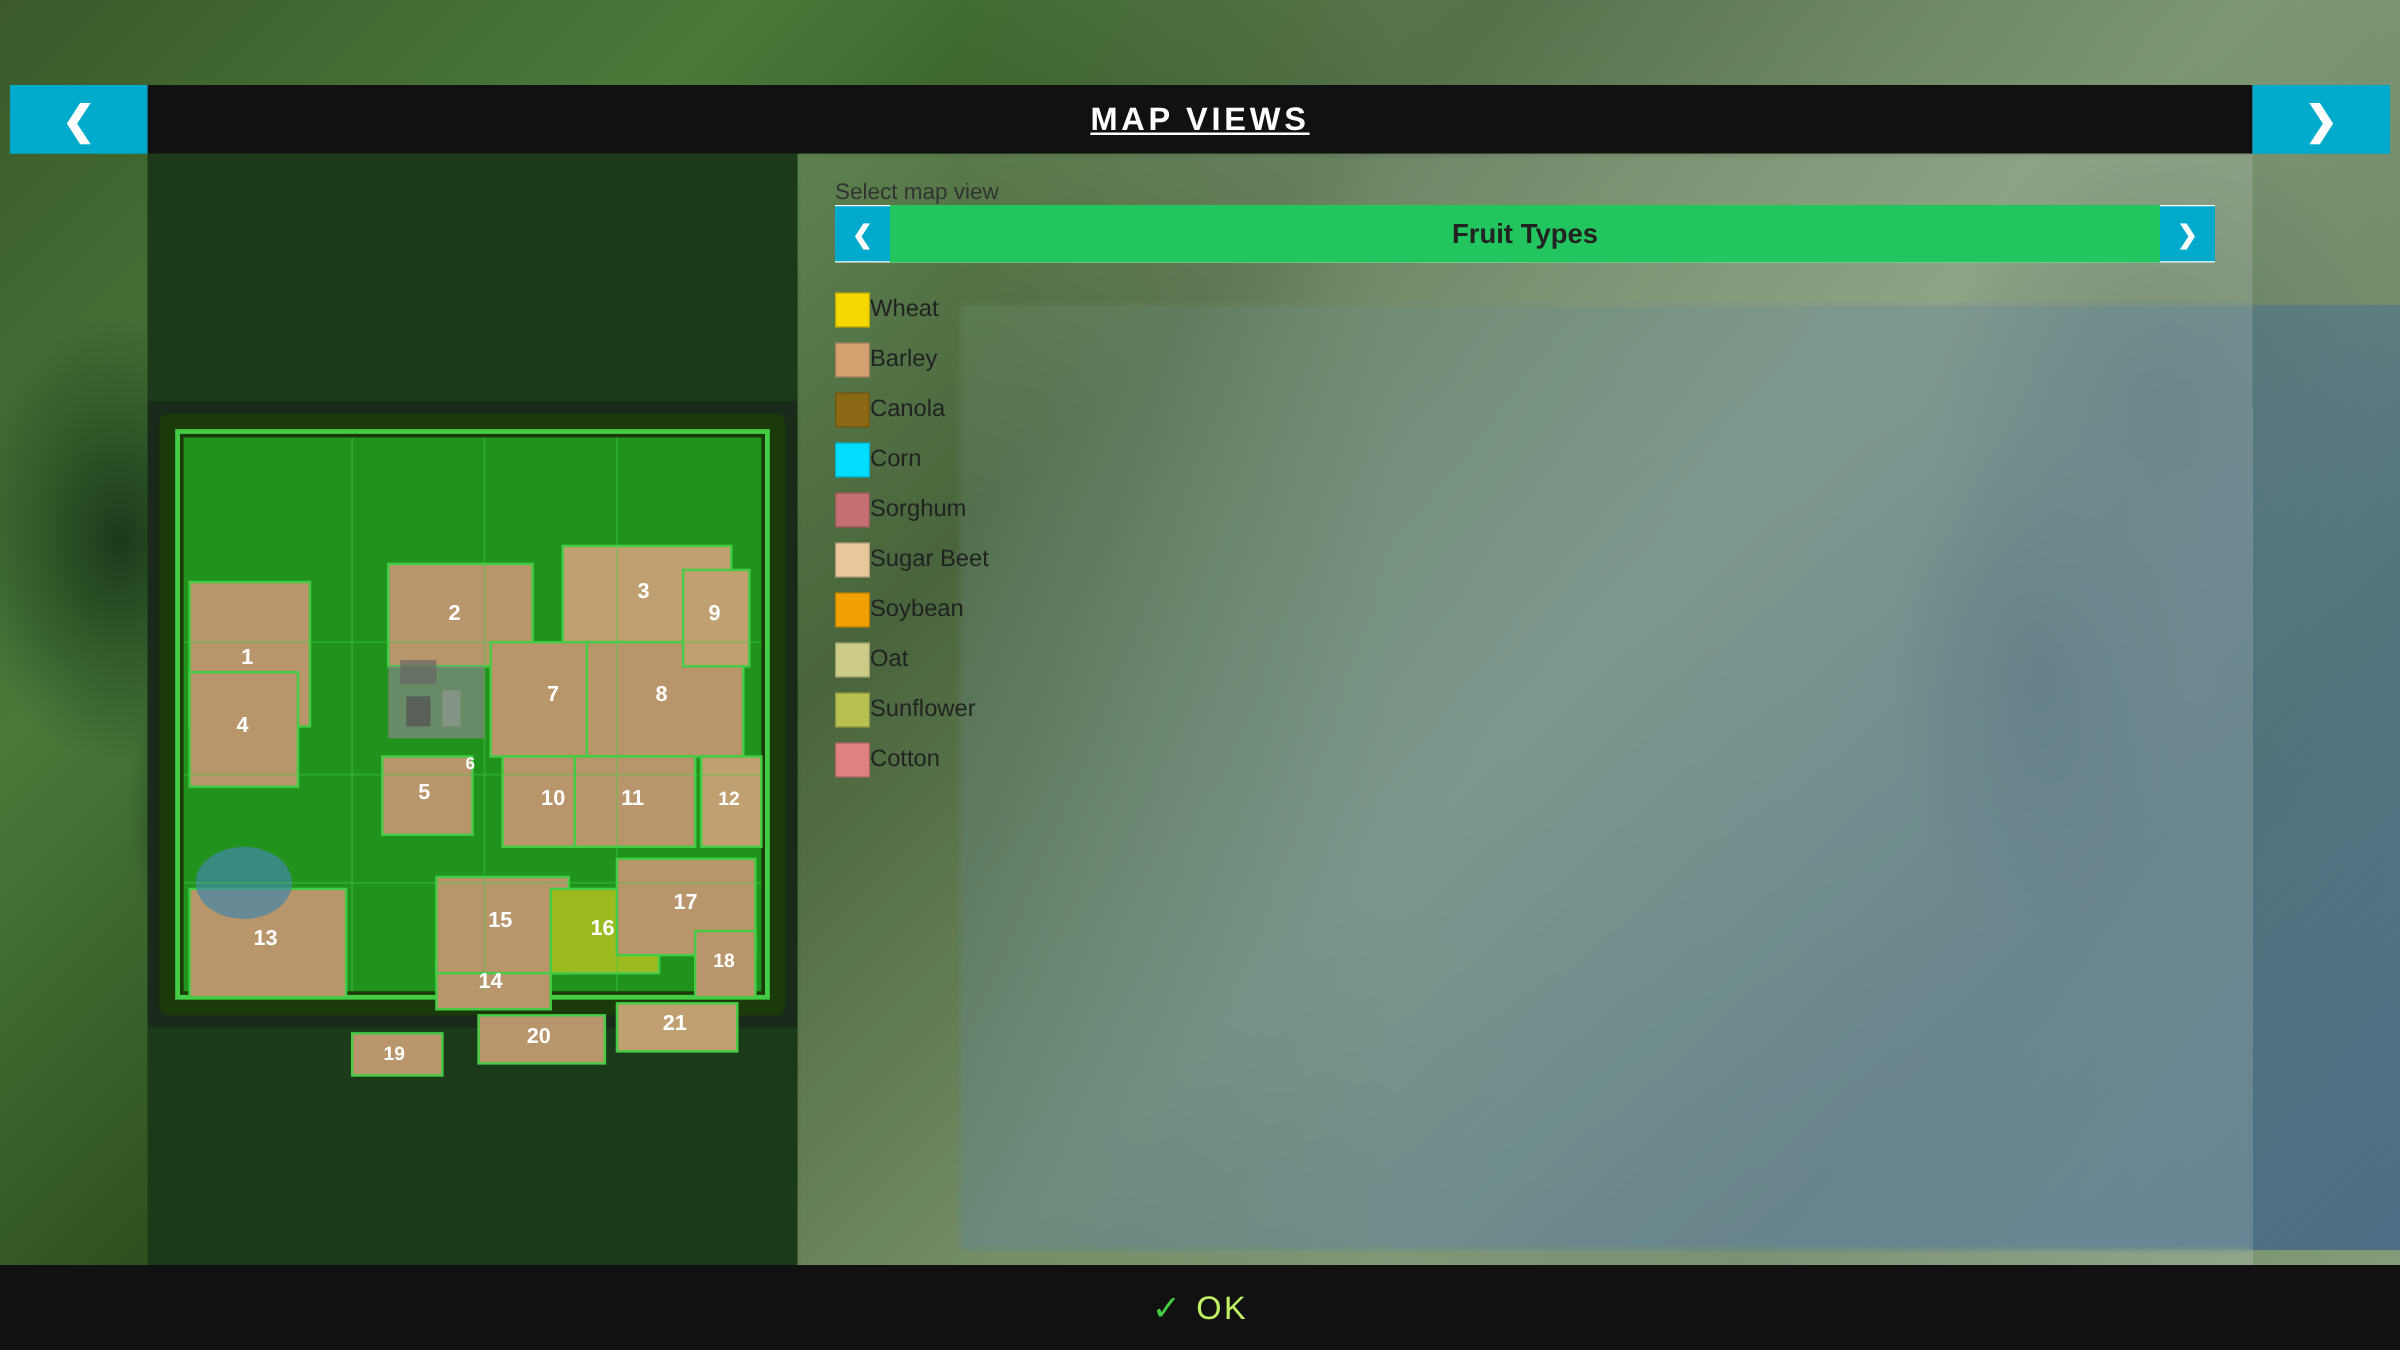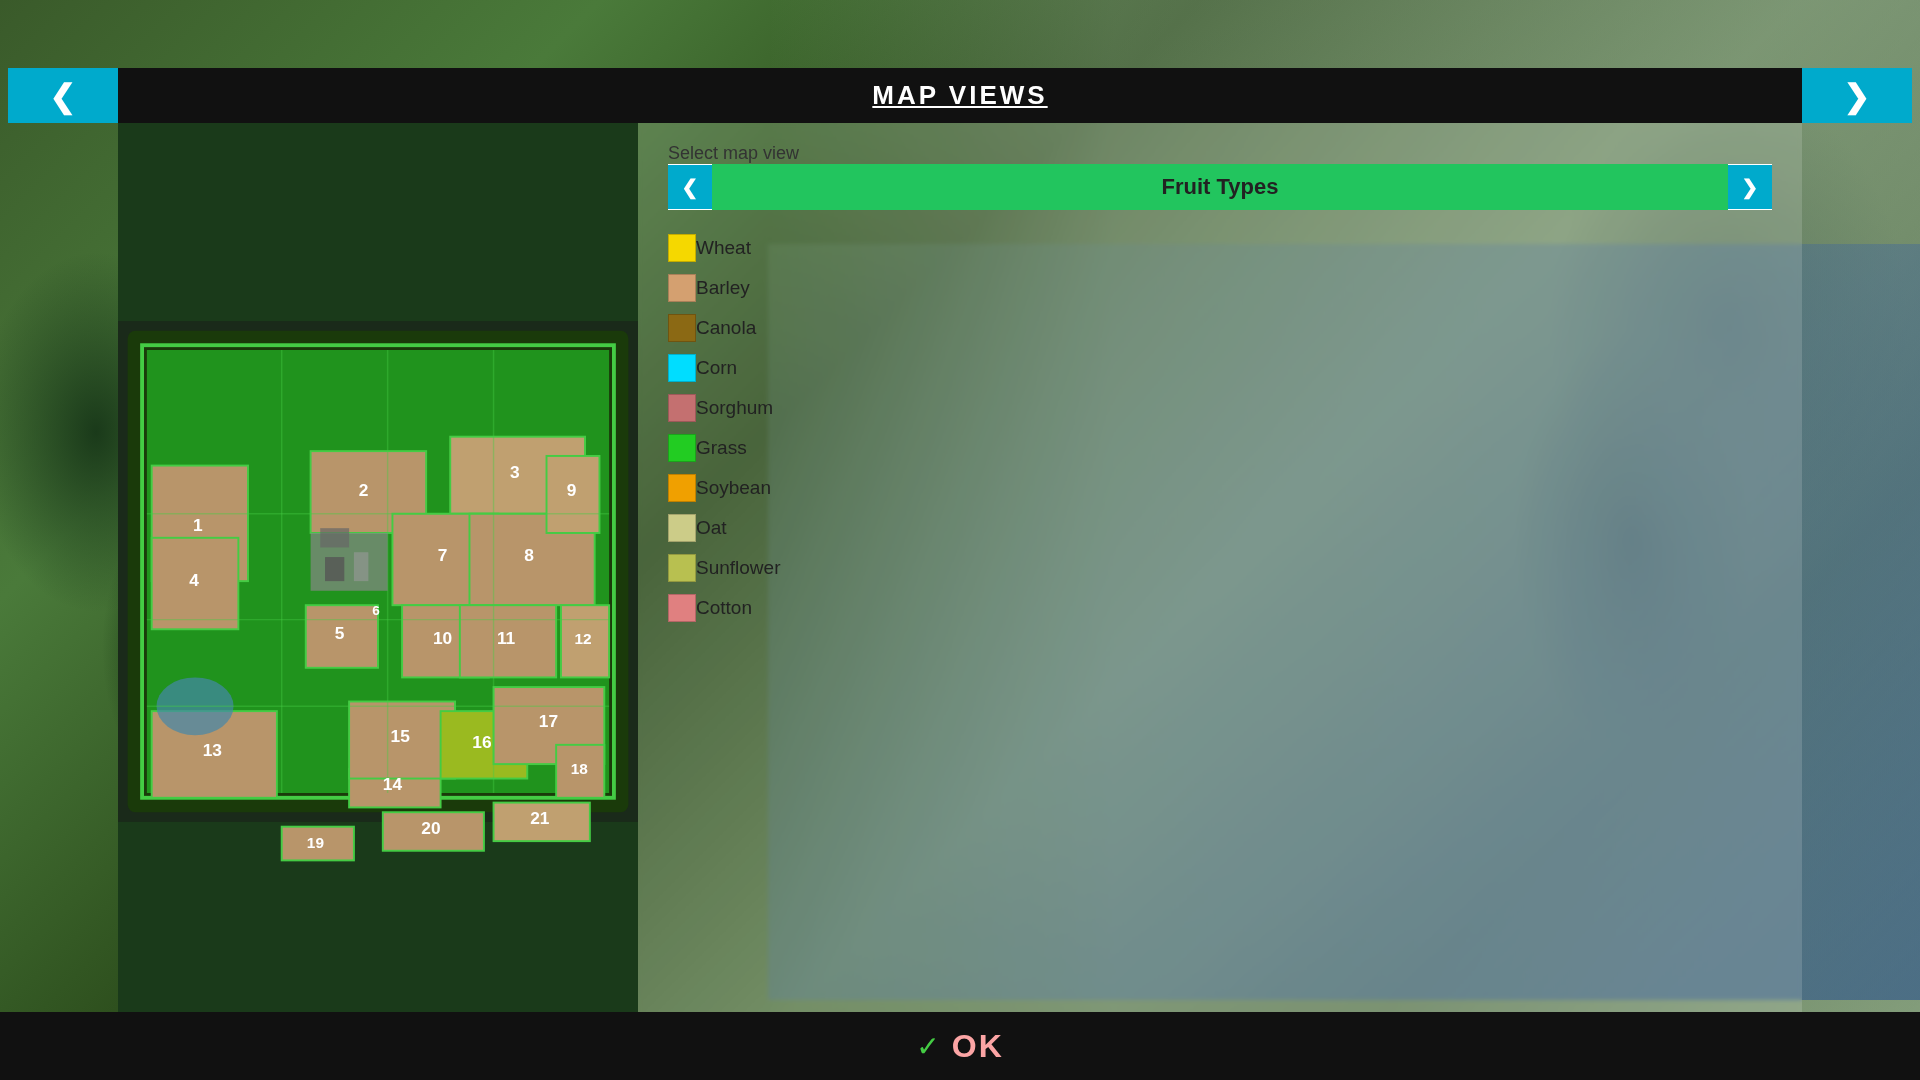--- a/index.html
+++ b/index.html
@@ -228,23 +228,23 @@
       gap: 12px;
       cursor: pointer;
     }
 
     .ok-check {
       color: #44cc44;
       font-size: 28px;
     }
 
     .ok-label {
-      color: #fca5a5;
-      font-size: 32px;
-      font-weight: bold;
+      color: #bef264;
+      font-size: 26px;
+      font-weight: normal;
       letter-spacing: 2px;
     }
   </style>
 </head>
 <body>
 
 <div class="bg-scene"></div>
 
 <div style="position:absolute;top:0;right:0;width:60%;height:100%;z-index:1;background:linear-gradient(to right, transparent 0%, rgba(180,200,180,0.3) 30%, rgba(160,180,160,0.5) 100%);">
 
@@ -382,22 +382,22 @@
           </li>
           <li class="fruit-item">
             <div class="color-swatch" style="background: rgb(0, 221, 255);"></div>
             <span class="fruit-name">Corn</span>
           </li>
           <li class="fruit-item">
             <div class="color-swatch" style="background: rgb(196, 112, 112);"></div>
             <span class="fruit-name">Sorghum</span>
           </li>
           <li class="fruit-item">
-            <div class="color-swatch" style="background: rgb(34, 204, 34);"></div>
-            <span class="fruit-name">Grass</span>
+            <div class="color-swatch" style="background: rgb(232, 200, 154);"></div>
+            <span class="fruit-name">Sugar Beet</span>
           </li>
           <li class="fruit-item">
             <div class="color-swatch" style="background: rgb(240, 160, 0);"></div>
             <span class="fruit-name">Soybean</span>
           </li>
           <li class="fruit-item">
             <div class="color-swatch" style="background: rgb(204, 204, 136);"></div>
             <span class="fruit-name">Oat</span>
           </li>
           <li class="fruit-item">

